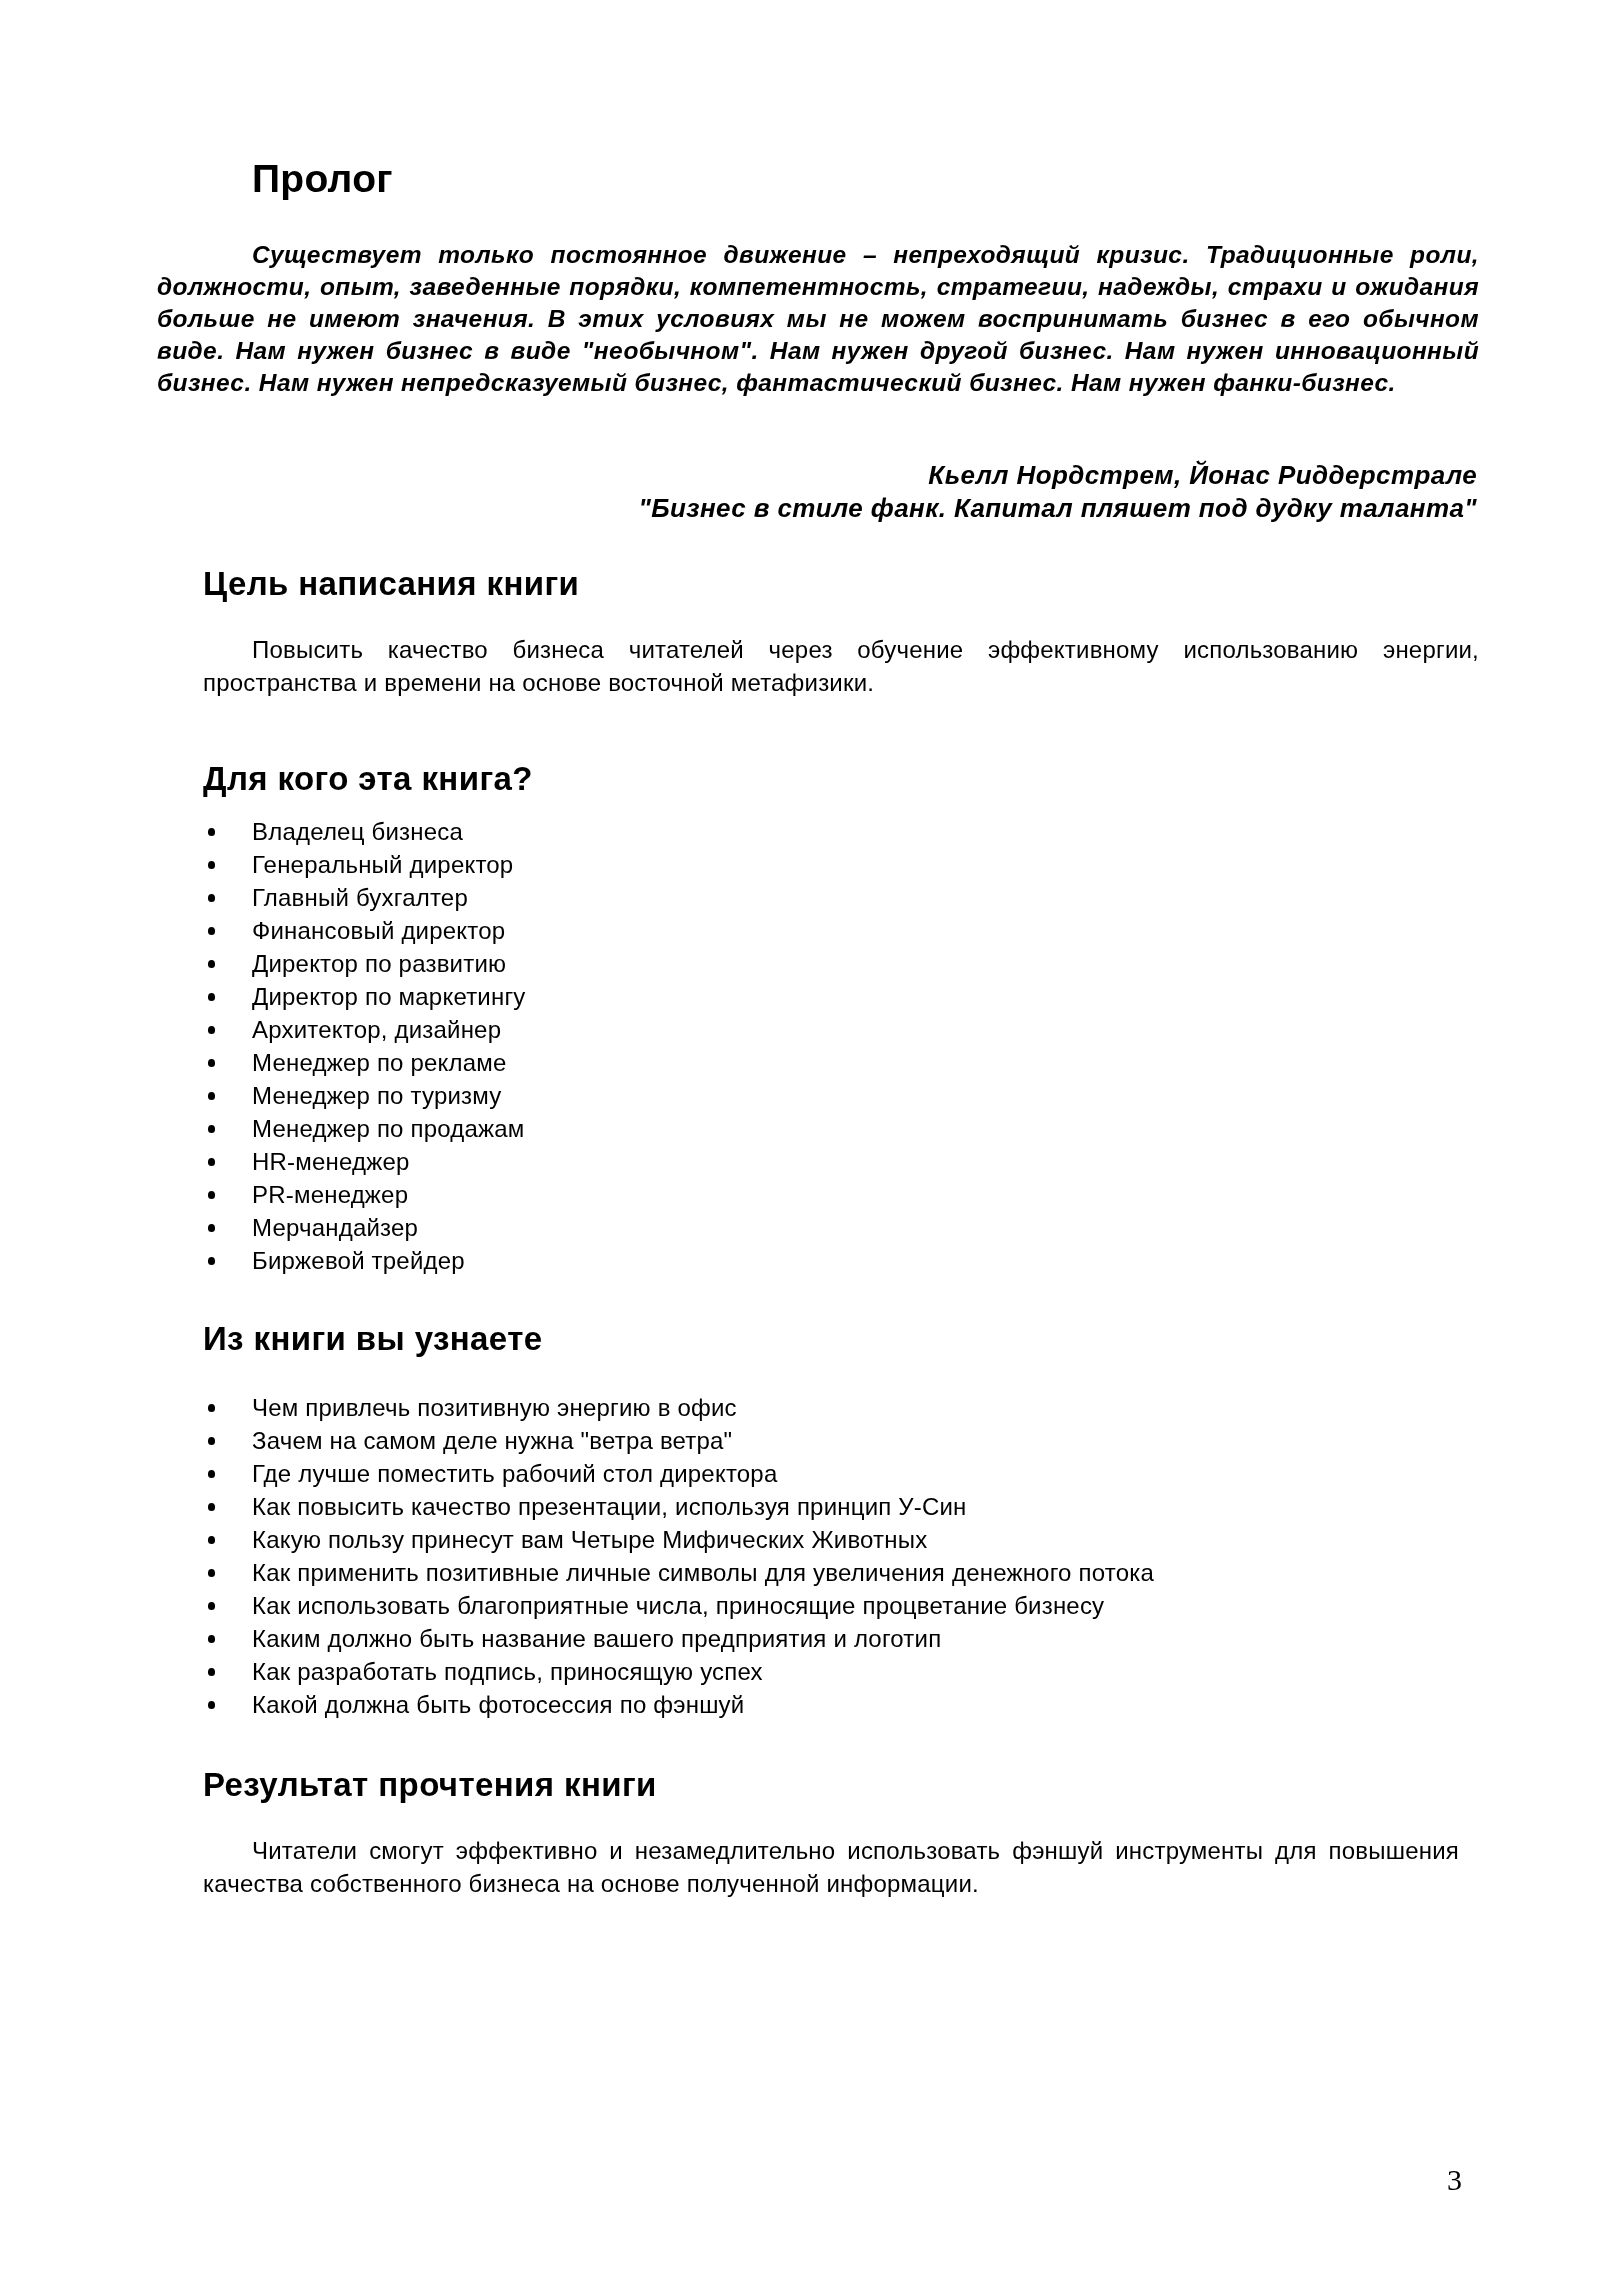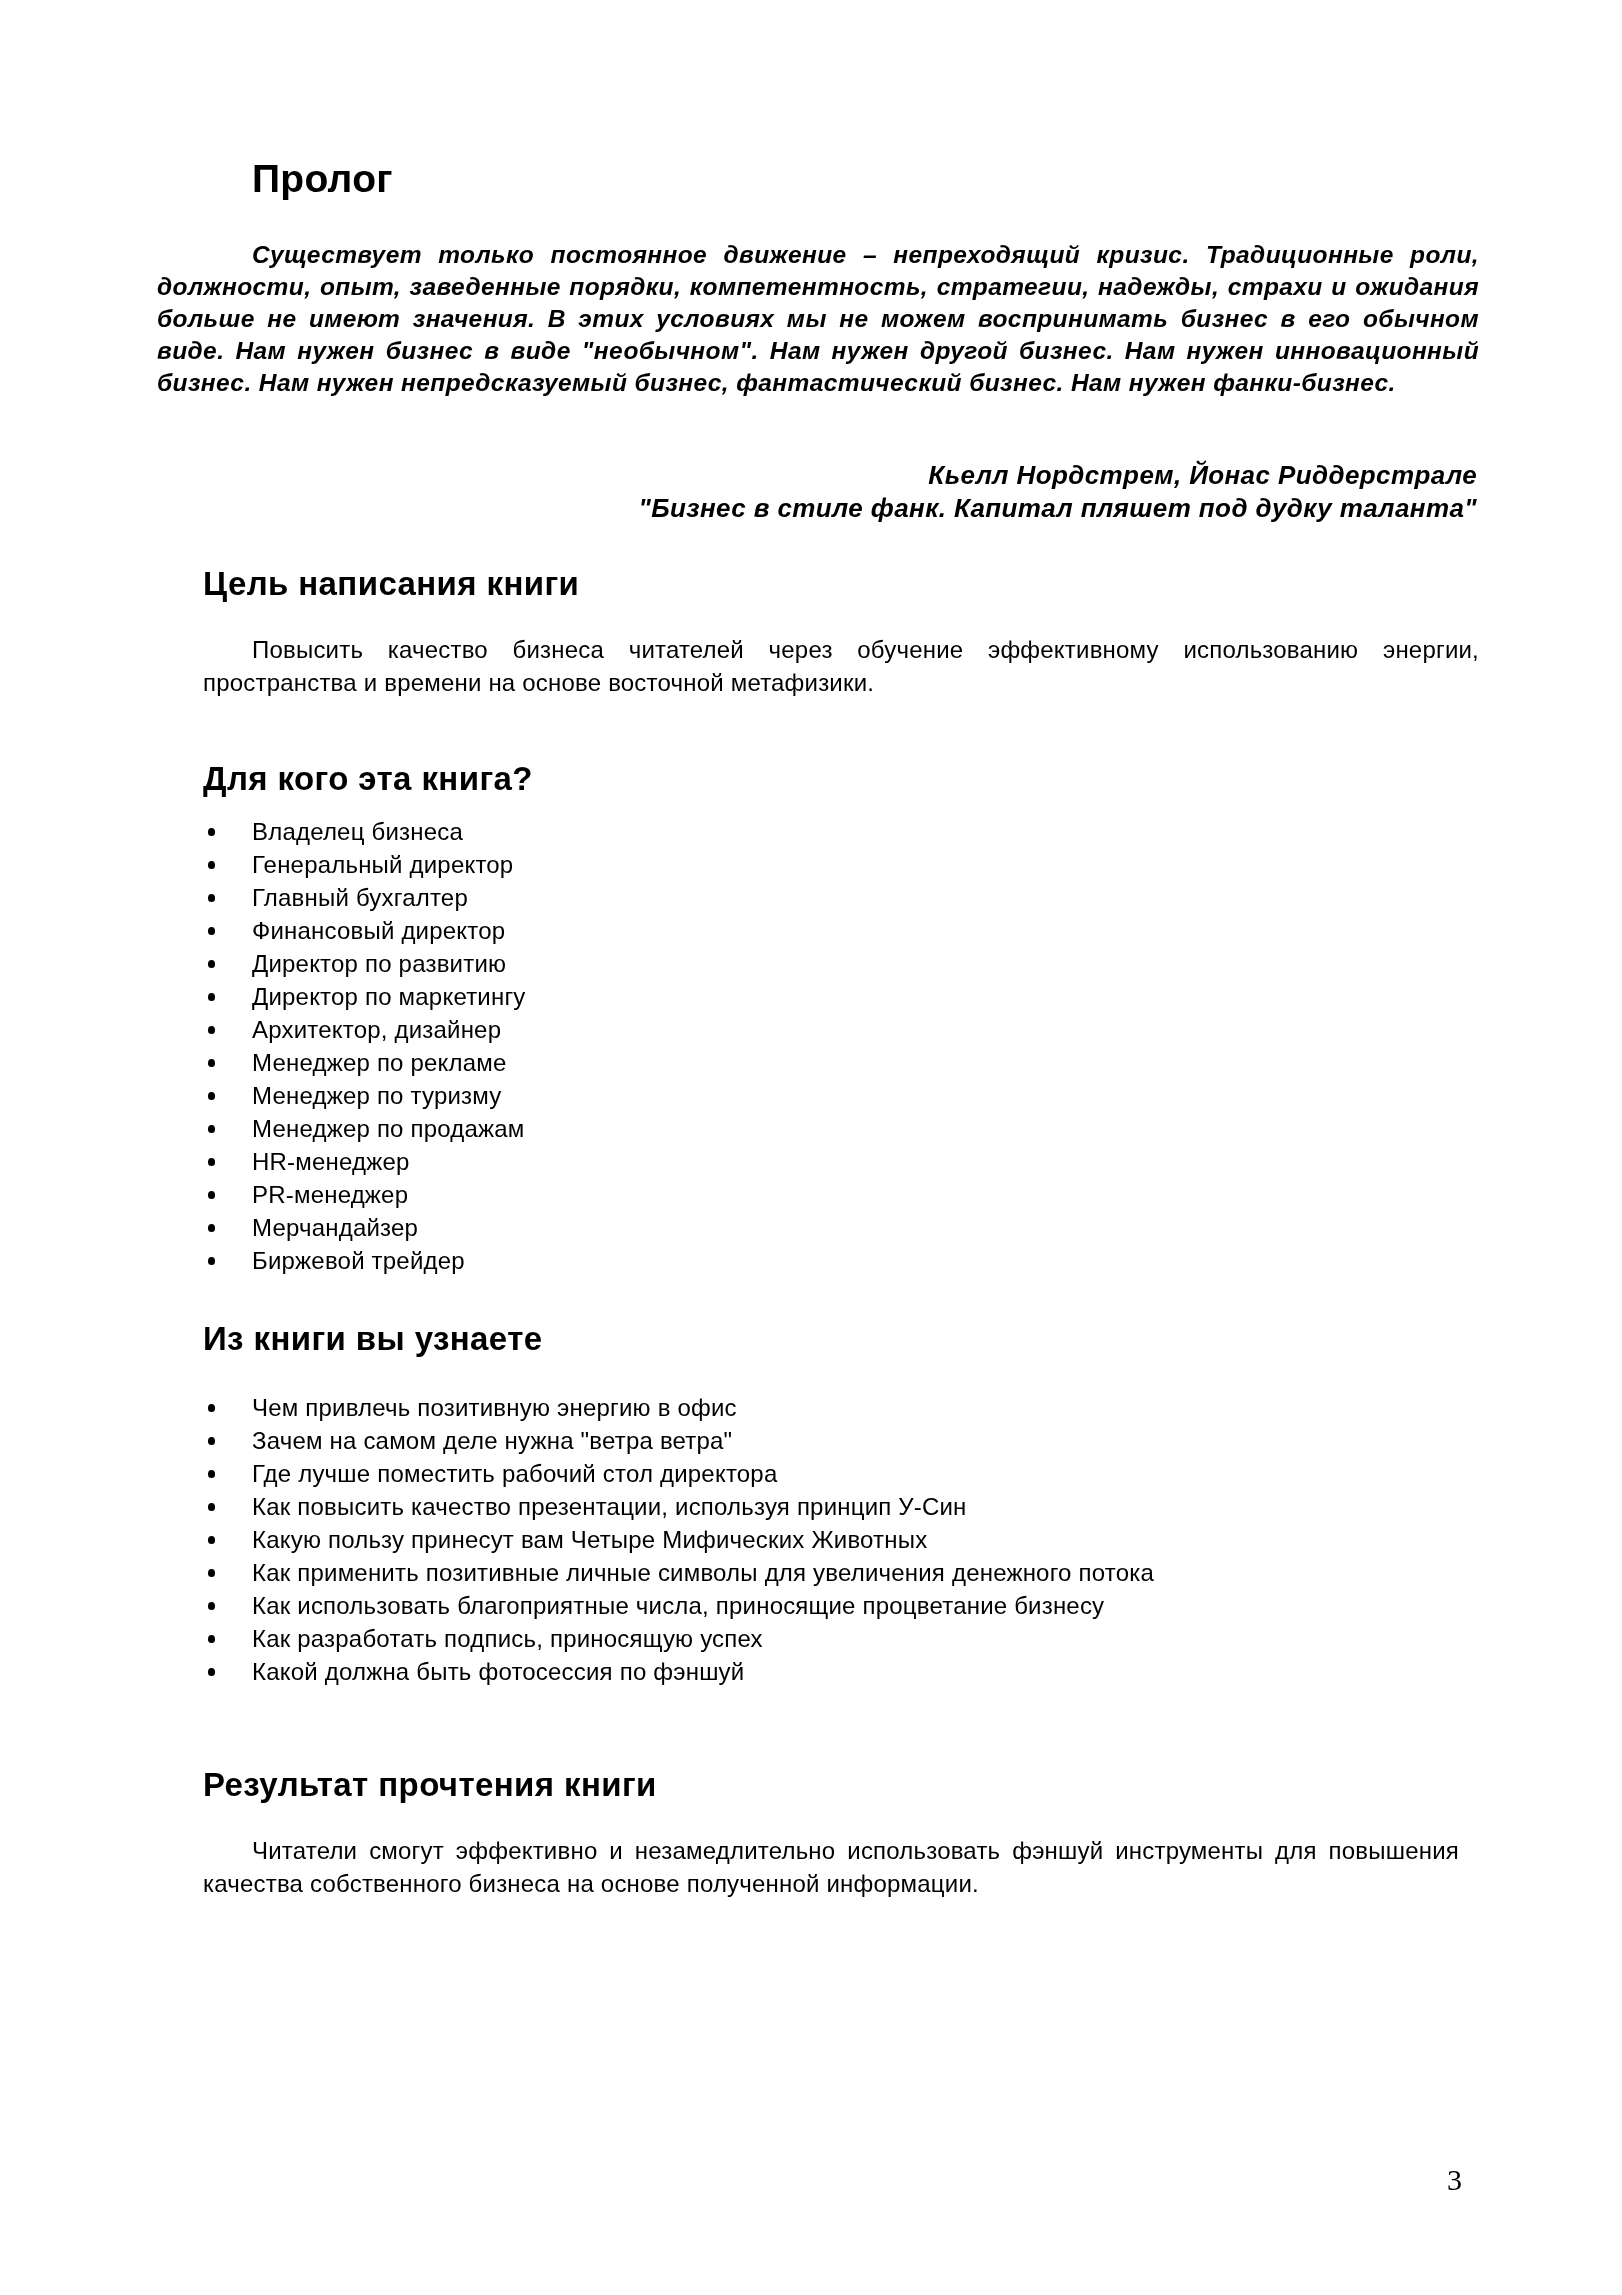--- a/index.html
+++ b/index.html
@@ -149,20 +149,21 @@
 
   <h2 class="section-heading" style="top:1319px;text-align:center;">Из книги вы узнаете</h2>
   <ul class="bullet-list" style="top:1391px;">
     <li><span class="bullet"></span><span>Чем привлечь позитивную энергию в офис</span></li>
     <li><span class="bullet"></span><span>Зачем на самом деле нужна "ветра ветра"</span></li>
     <li><span class="bullet"></span><span>Где лучше поместить рабочий стол директора</span></li>
     <li><span class="bullet"></span><span>Как повысить качество презентации, используя принцип У-Син</span></li>
     <li><span class="bullet"></span><span>Какую пользу принесут вам Четыре Мифических Животных</span></li>
     <li><span class="bullet"></span><span>Как применить позитивные личные символы для увеличения денежного потока</span></li>
     <li><span class="bullet"></span><span>Как использовать благоприятные числа, приносящие процветание бизнесу</span></li>
+    <li><span class="bullet"></span><span>Каким должно быть название вашего предприятия и логотип</span></li>
     <li><span class="bullet"></span><span>Как разработать подпись, приносящую успех</span></li>
     <li><span class="bullet"></span><span>Какой должна быть фотосессия по фэншуй</span></li>
   </ul>
 
   <h2 class="section-heading" style="top:1765px;">Результат прочтения книги</h2>
   <p class="para" style="top:1834px; width:1256px;">Читатели смогут эффективно и незамедлительно использовать фэншуй инструменты для повышения качества собственного бизнеса на основе полученной информации.</p>
 
   <div class="page-number">3</div>
 
 </div>

